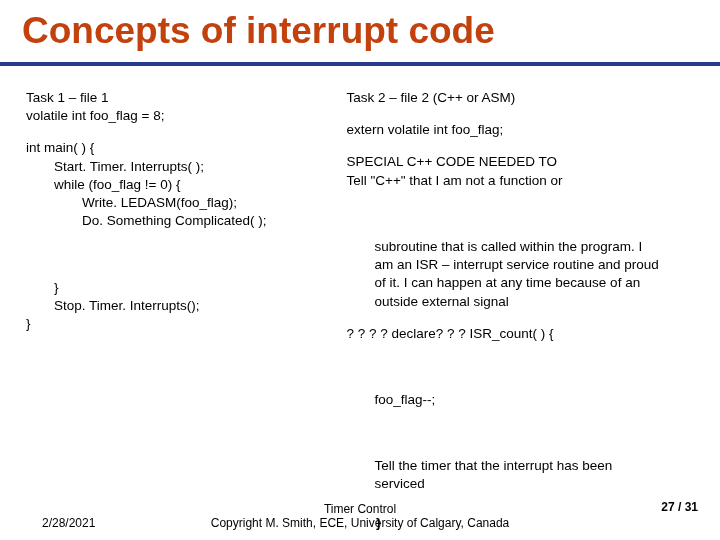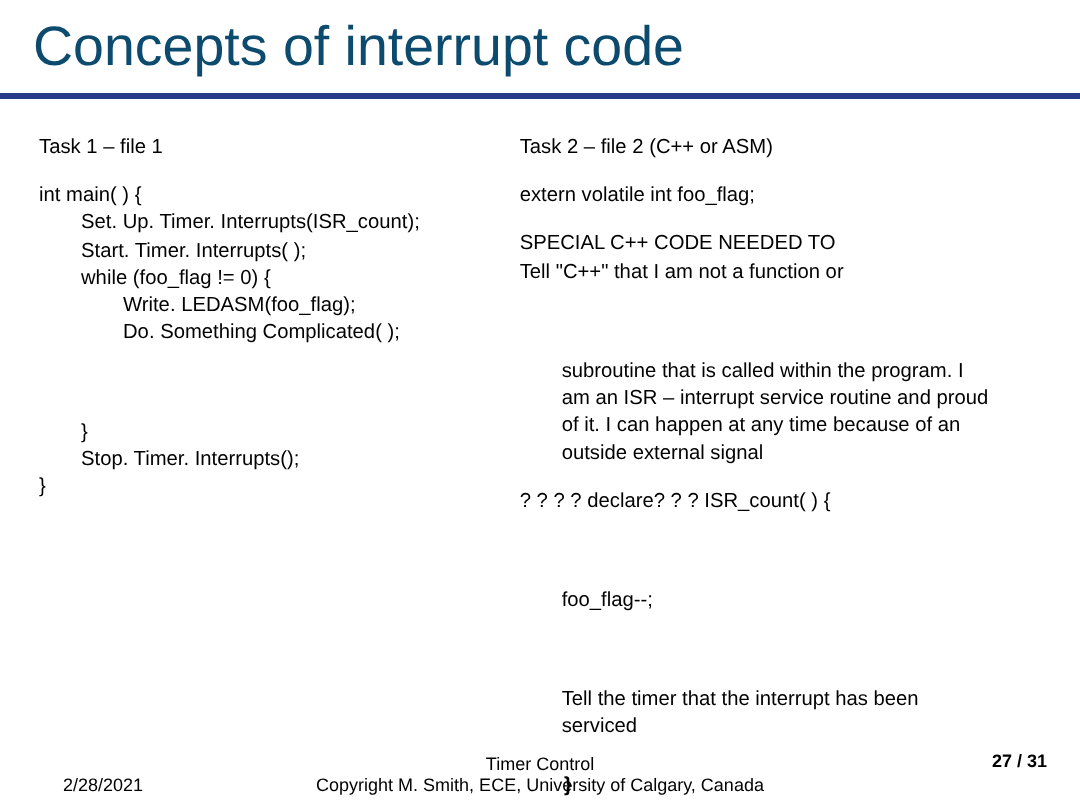--- a/index.html
+++ b/index.html
@@ -13,22 +13,22 @@
     position: relative;
   }
   .slide {
     width: 100%;
     height: 100%;
     position: relative;
     padding: 10px 22px 0 22px;
   }
   .title {
     font-size: 37px;
-    font-weight: normal;
-    color: #0c4a6e;
+    font-weight: bold;
+    color: #c2410c;
     letter-spacing: 0px;
     margin-bottom: 10px;
   }
   .title-underline {
     height: 4px;
     background: #2a3a8a;
     width: calc(100% + 44px);
     margin-left: -22px;
     margin-bottom: 18px;
   }
@@ -89,24 +89,24 @@
 <div class="slide">
 
   <h1 class="title">Concepts of interrupt code</h1>
   <div class="title-underline"></div>
 
   <div class="columns">
 
     <div class="col col-left">
       <div class="block">
         <div>Task 1 – file 1</div>
+        <div>volatile int foo_flag = 8;</div>
       </div>
       <div class="block">
         <div>int main( ) {</div>
-        <div class="indent1">Set. Up. Timer. Interrupts(ISR_count);</div>
         <div class="indent1">Start. Timer. Interrupts( );</div>
         <div class="indent1">while (foo_flag != 0) {</div>
         <div class="indent2">Write. LEDASM(foo_flag);</div>
         <div class="indent2">Do. Something Complicated( );</div>
         <div class="indent1h">}</div>
         <div class="indent1">Stop. Timer. Interrupts();</div>
         <div>}</div>
       </div>
     </div>
 

